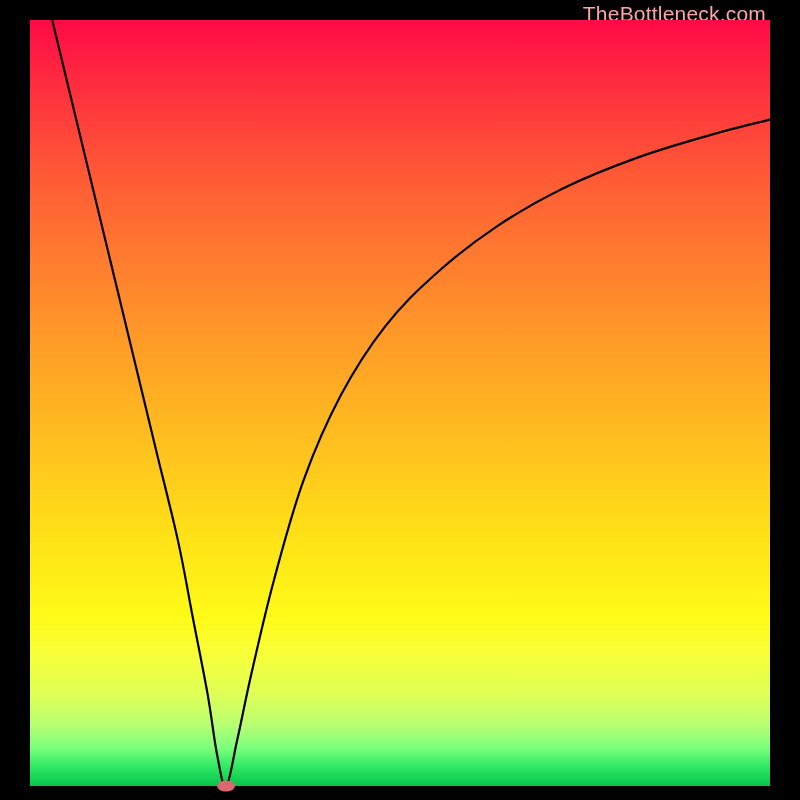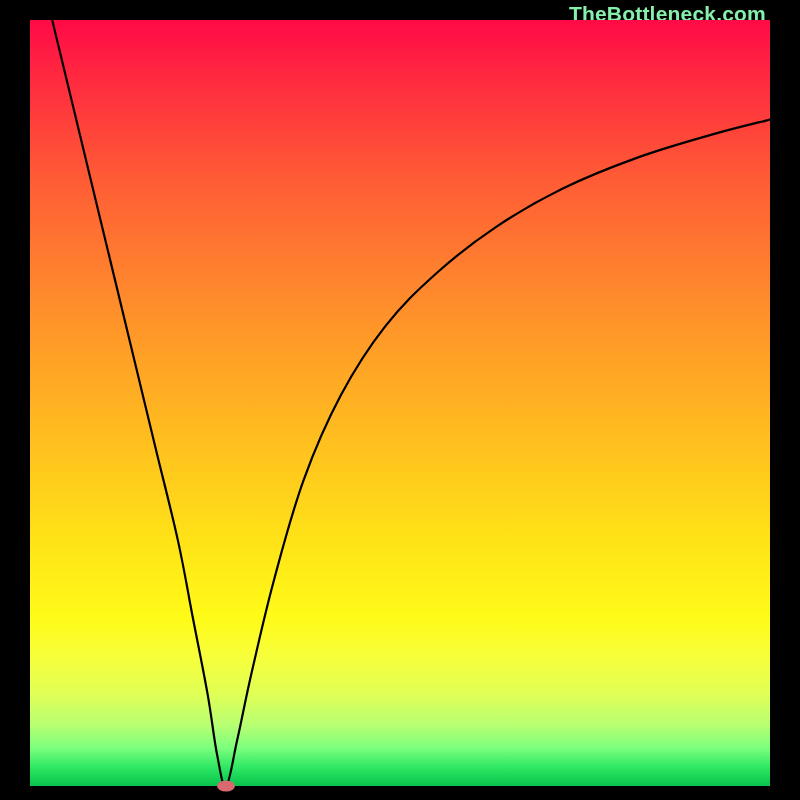--- a/index.html
+++ b/index.html
@@ -40,24 +40,24 @@
       #b8ff72 92%,
       #7dff7d 95%,
       #30e864 97.5%,
       #06c34a 100%
     );
   }
   .brand {
     position: absolute;
     top: 2px;
     right: 34px;
-    color: #86efac;
+    color: #fca5a5;
     font-size: 21px;
     letter-spacing: 0.2px;
-    font-weight: 700;
+    font-weight: 400;
     user-select: none;
   }
   svg.curve {
     position: absolute;
     left: 0;
     top: 0;
     width: 740px;
     height: 766px;
     overflow: visible;
   }

